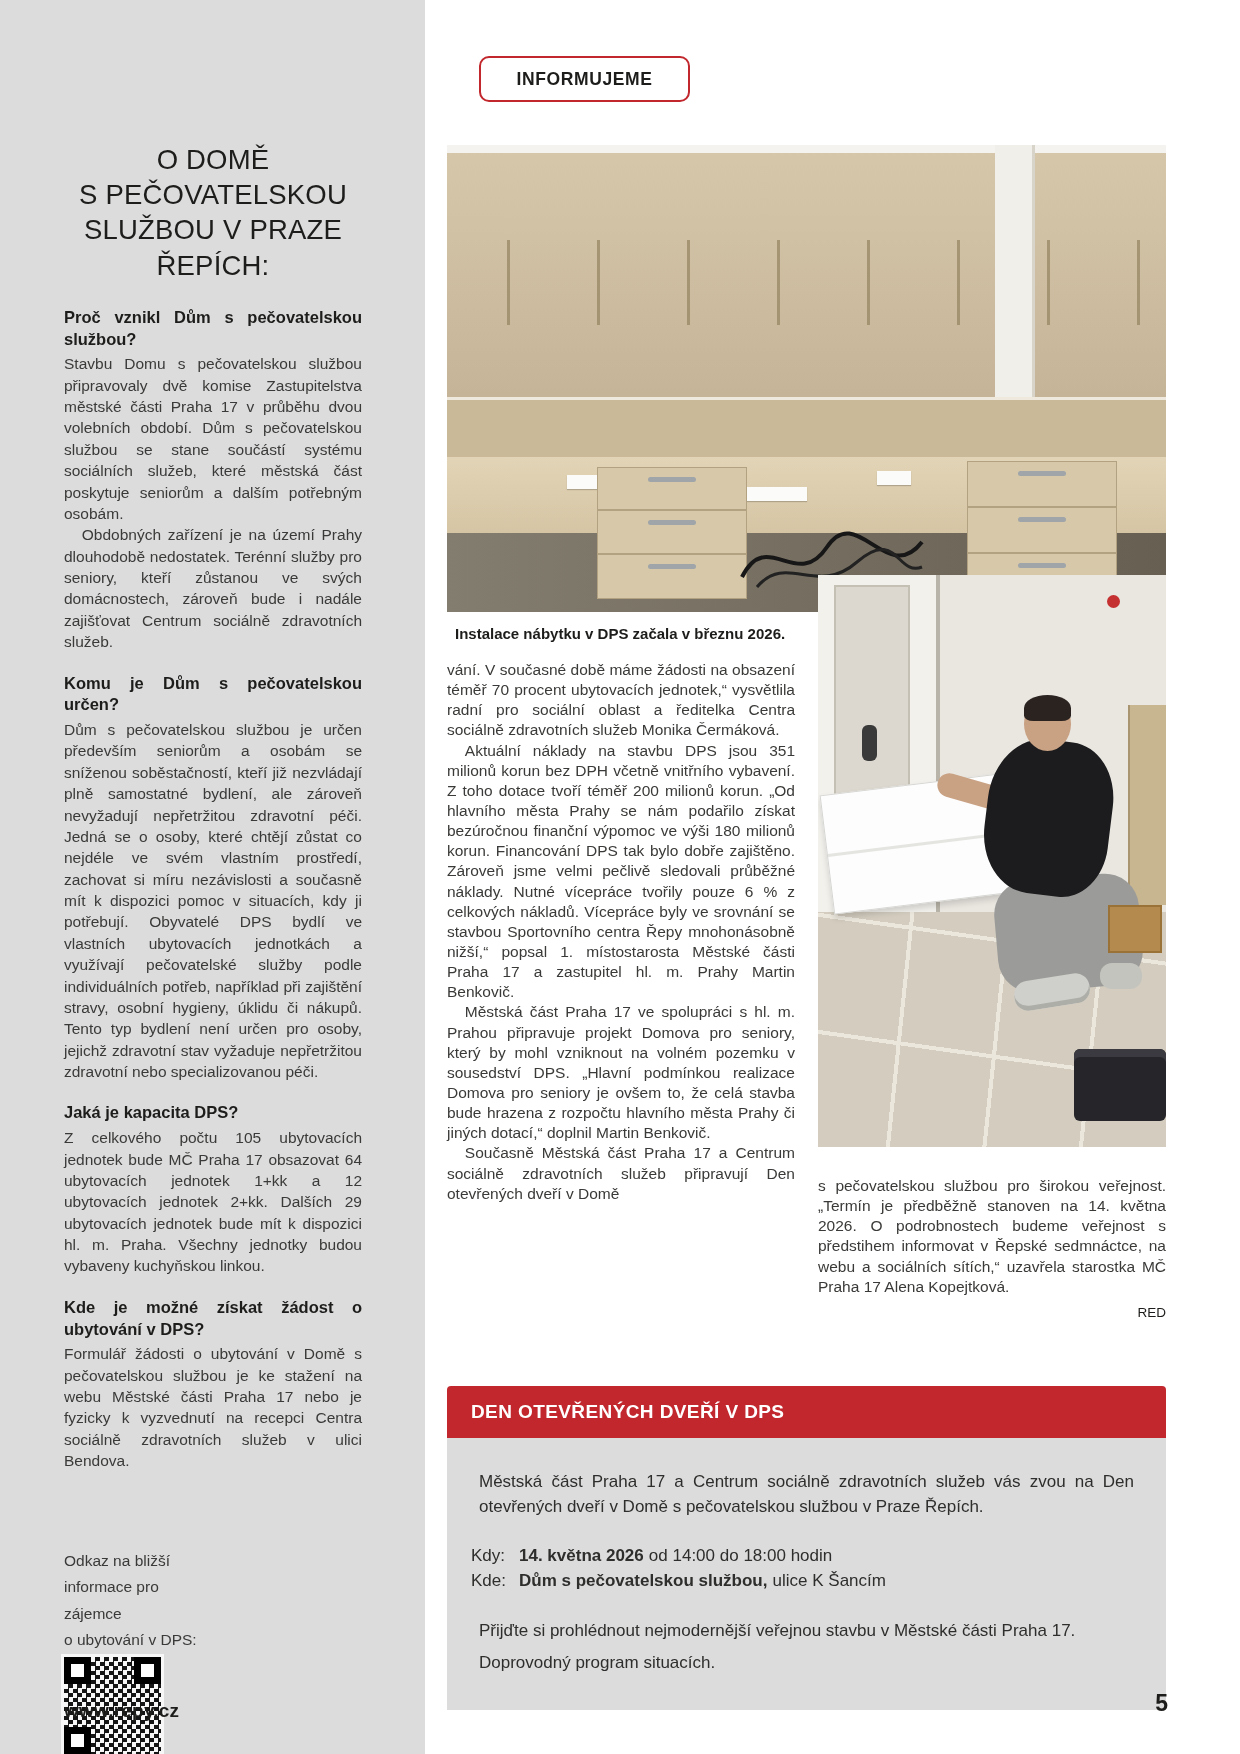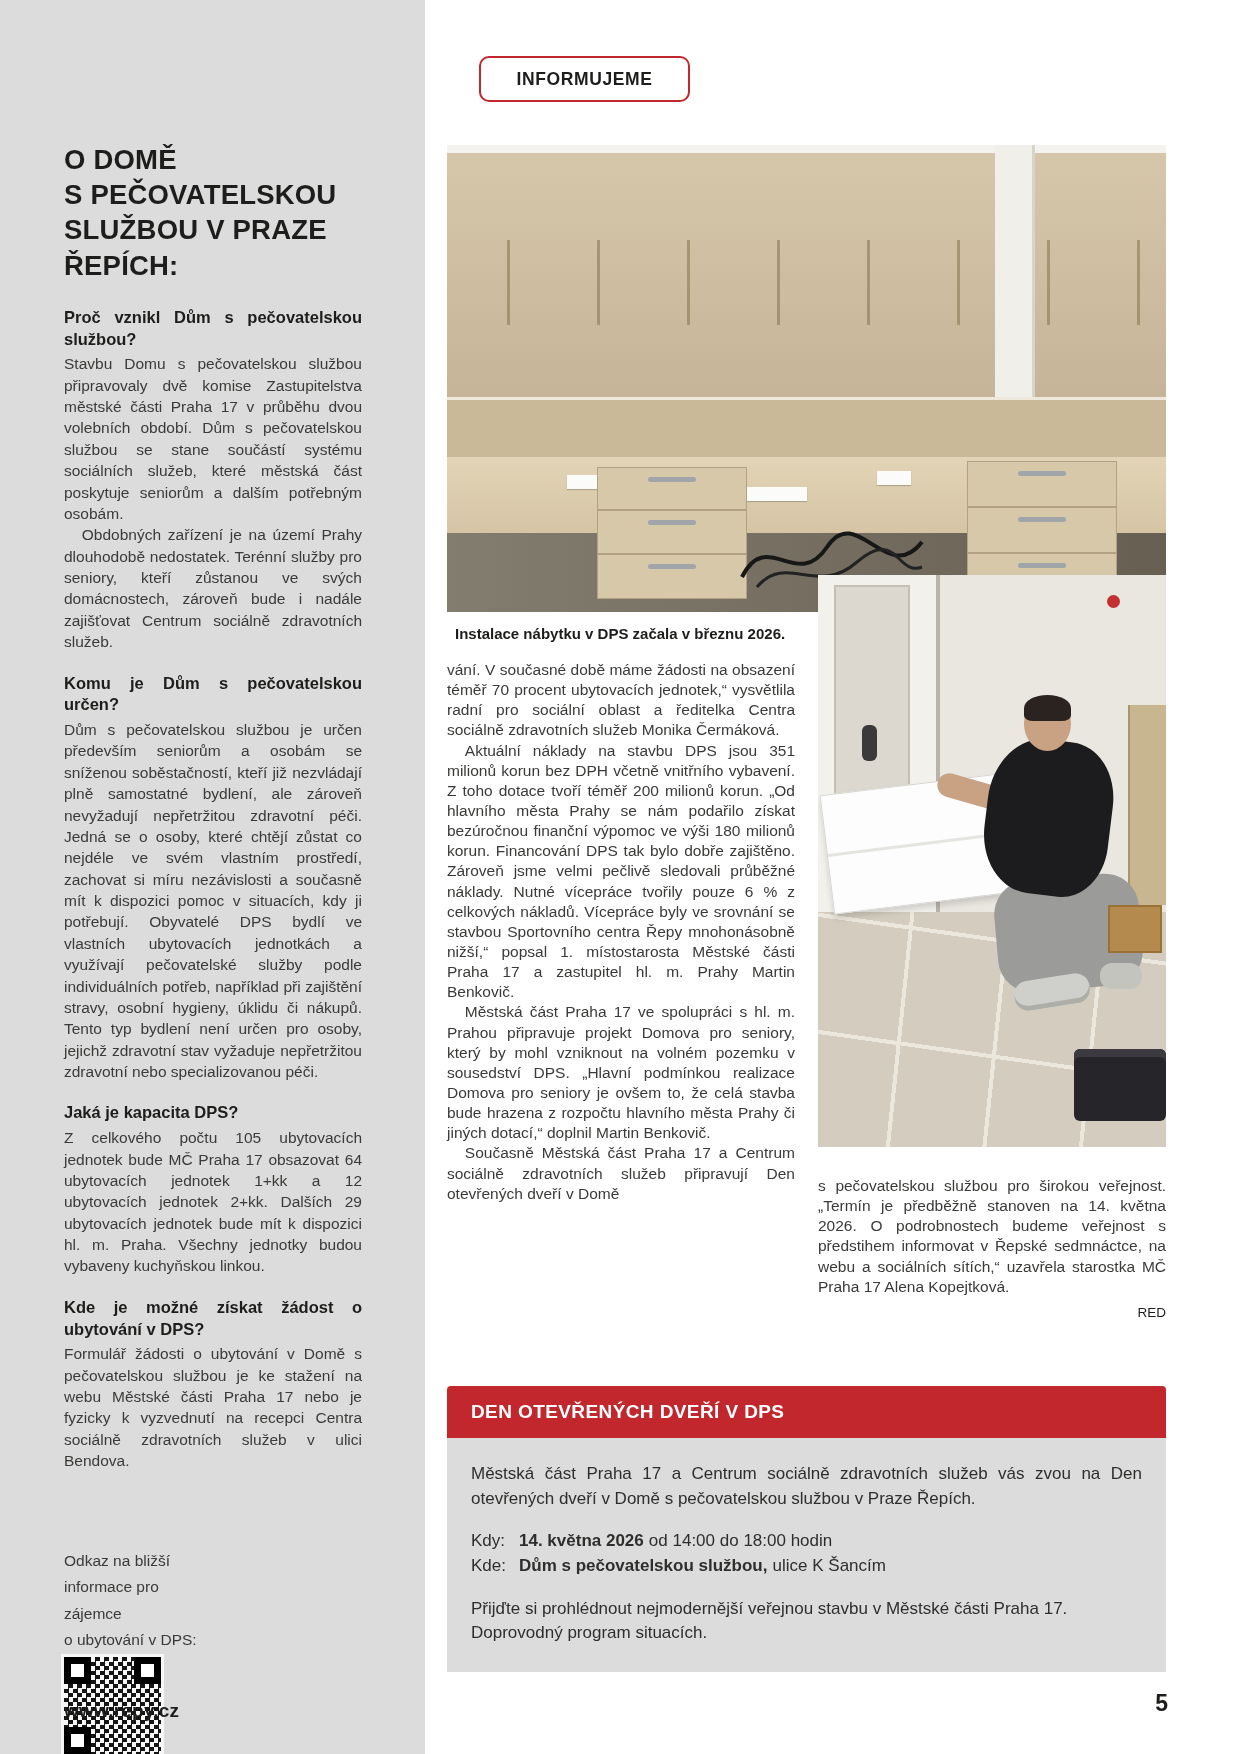--- a/index.html
+++ b/index.html
@@ -7,22 +7,22 @@
         font-family:"Liberation Sans",sans-serif;color:#1d1d1b;}
   .gray-panel{position:absolute;left:0;top:0;width:425px;height:1754px;background:#dcdcdd;}
 
   
   .badge{position:absolute;left:479px;top:56px;width:207px;height:42px;border:2px solid #c1272d;
          border-radius:10px;display:flex;align-items:center;justify-content:center;background:#fff;}
   .badge span{font-size:17.5px;font-weight:700;letter-spacing:.6px;color:#1d1d1b;}
 
   
   .left-col{position:absolute;left:64px;top:142px;width:298px;}
-  .title{margin:0 0 24px 0;font-size:27.5px;line-height:1.28;font-weight:700;color:#1d1d1b;
-         white-space:pre-line;letter-spacing:.2px;}
+  .title{margin:0 0 24px 0;font-size:27.5px;line-height:1.28;font-weight:400;color:#1d1d1b;
+         white-space:pre-line;letter-spacing:.2px;text-align:center;}
   .left-col h2{margin:20px 0 3px 0;font-size:16.5px;line-height:1.32;font-weight:700;color:#1d1d1b;text-align:justify;}
   .left-col p{margin:0;font-size:15.5px;line-height:1.38;color:#3a3a38;text-align:justify;}
   p.indent{text-indent:1.15em;}
 
   
   .qr-block{position:absolute;left:64px;top:1548px;width:298px;display:flex;justify-content:space-between;align-items:flex-start;flex-direction:column;}
   .qr-note{font-size:15.5px;line-height:1.7;color:#3a3a38;white-space:pre-line;}
   .qr{position:relative;width:97px;height:97px;margin-top:4px;
       background:repeating-conic-gradient(#151515 0% 25%,#f7f7f7 0% 50%) 0 0/9px 9px;outline:3px solid #f7f7f7;}
   .qr .f{position:absolute;width:27px;height:27px;border:7px solid #000;background:#fff;box-sizing:border-box;}
@@ -79,22 +79,22 @@
   .ph2-shoe1{position:absolute;left:196px;top:402px;width:76px;height:30px;background:#cfcfcb;border-radius:14px;transform:rotate(-9deg);box-shadow:inset 0 -5px 0 #aeaea9;}
   .ph2-shoe2{position:absolute;left:282px;top:388px;width:42px;height:26px;background:#c4c4bf;border-radius:12px;}
   .ph2-box{position:absolute;right:4px;top:330px;width:54px;height:48px;background:#b58a4e;border:2px solid #9a7238;box-sizing:border-box;}
   .ph2-case{position:absolute;right:0;bottom:26px;width:92px;height:72px;background:#26262a;border-radius:6px;box-shadow:inset 0 8px 0 #3a3a40;}
 
   
   .infobox{position:absolute;left:447px;top:1386px;width:719px;}
   .infobox-header{height:52px;background:#c1272d;border-radius:4px 4px 0 0;display:flex;align-items:center;padding-left:24px;}
   .infobox-header span{color:#ffffff;font-size:19px;font-weight:700;letter-spacing:.4px;}
   .infobox-body{background:#dcdcdd;padding:24px 24px 26px 24px;font-size:17px;line-height:1.45;color:#2e2e2c;}
-  .infobox-body p{margin:0;text-align:justify;}
-  .ib-rows{margin:18px 0;}
+  .infobox-body p{margin:8px;text-align:justify;}
+  .ib-rows{margin:25px 0;}
   .ib-row .lbl{display:inline-block;width:48px;}
   .ib-row .b{font-weight:700;}
   .ib-row .rest{margin-left:.3em;}
   .ib-outro p{text-align:left;}
 
   
   .footer-site{position:absolute;left:64px;top:1700px;font-size:19px;font-weight:700;color:#1d1d1b;letter-spacing:.2px;}
   .footer-page{position:absolute;right:72px;top:1690px;font-size:23px;font-weight:700;color:#1d1d1b;}
 </style>
 </head>

